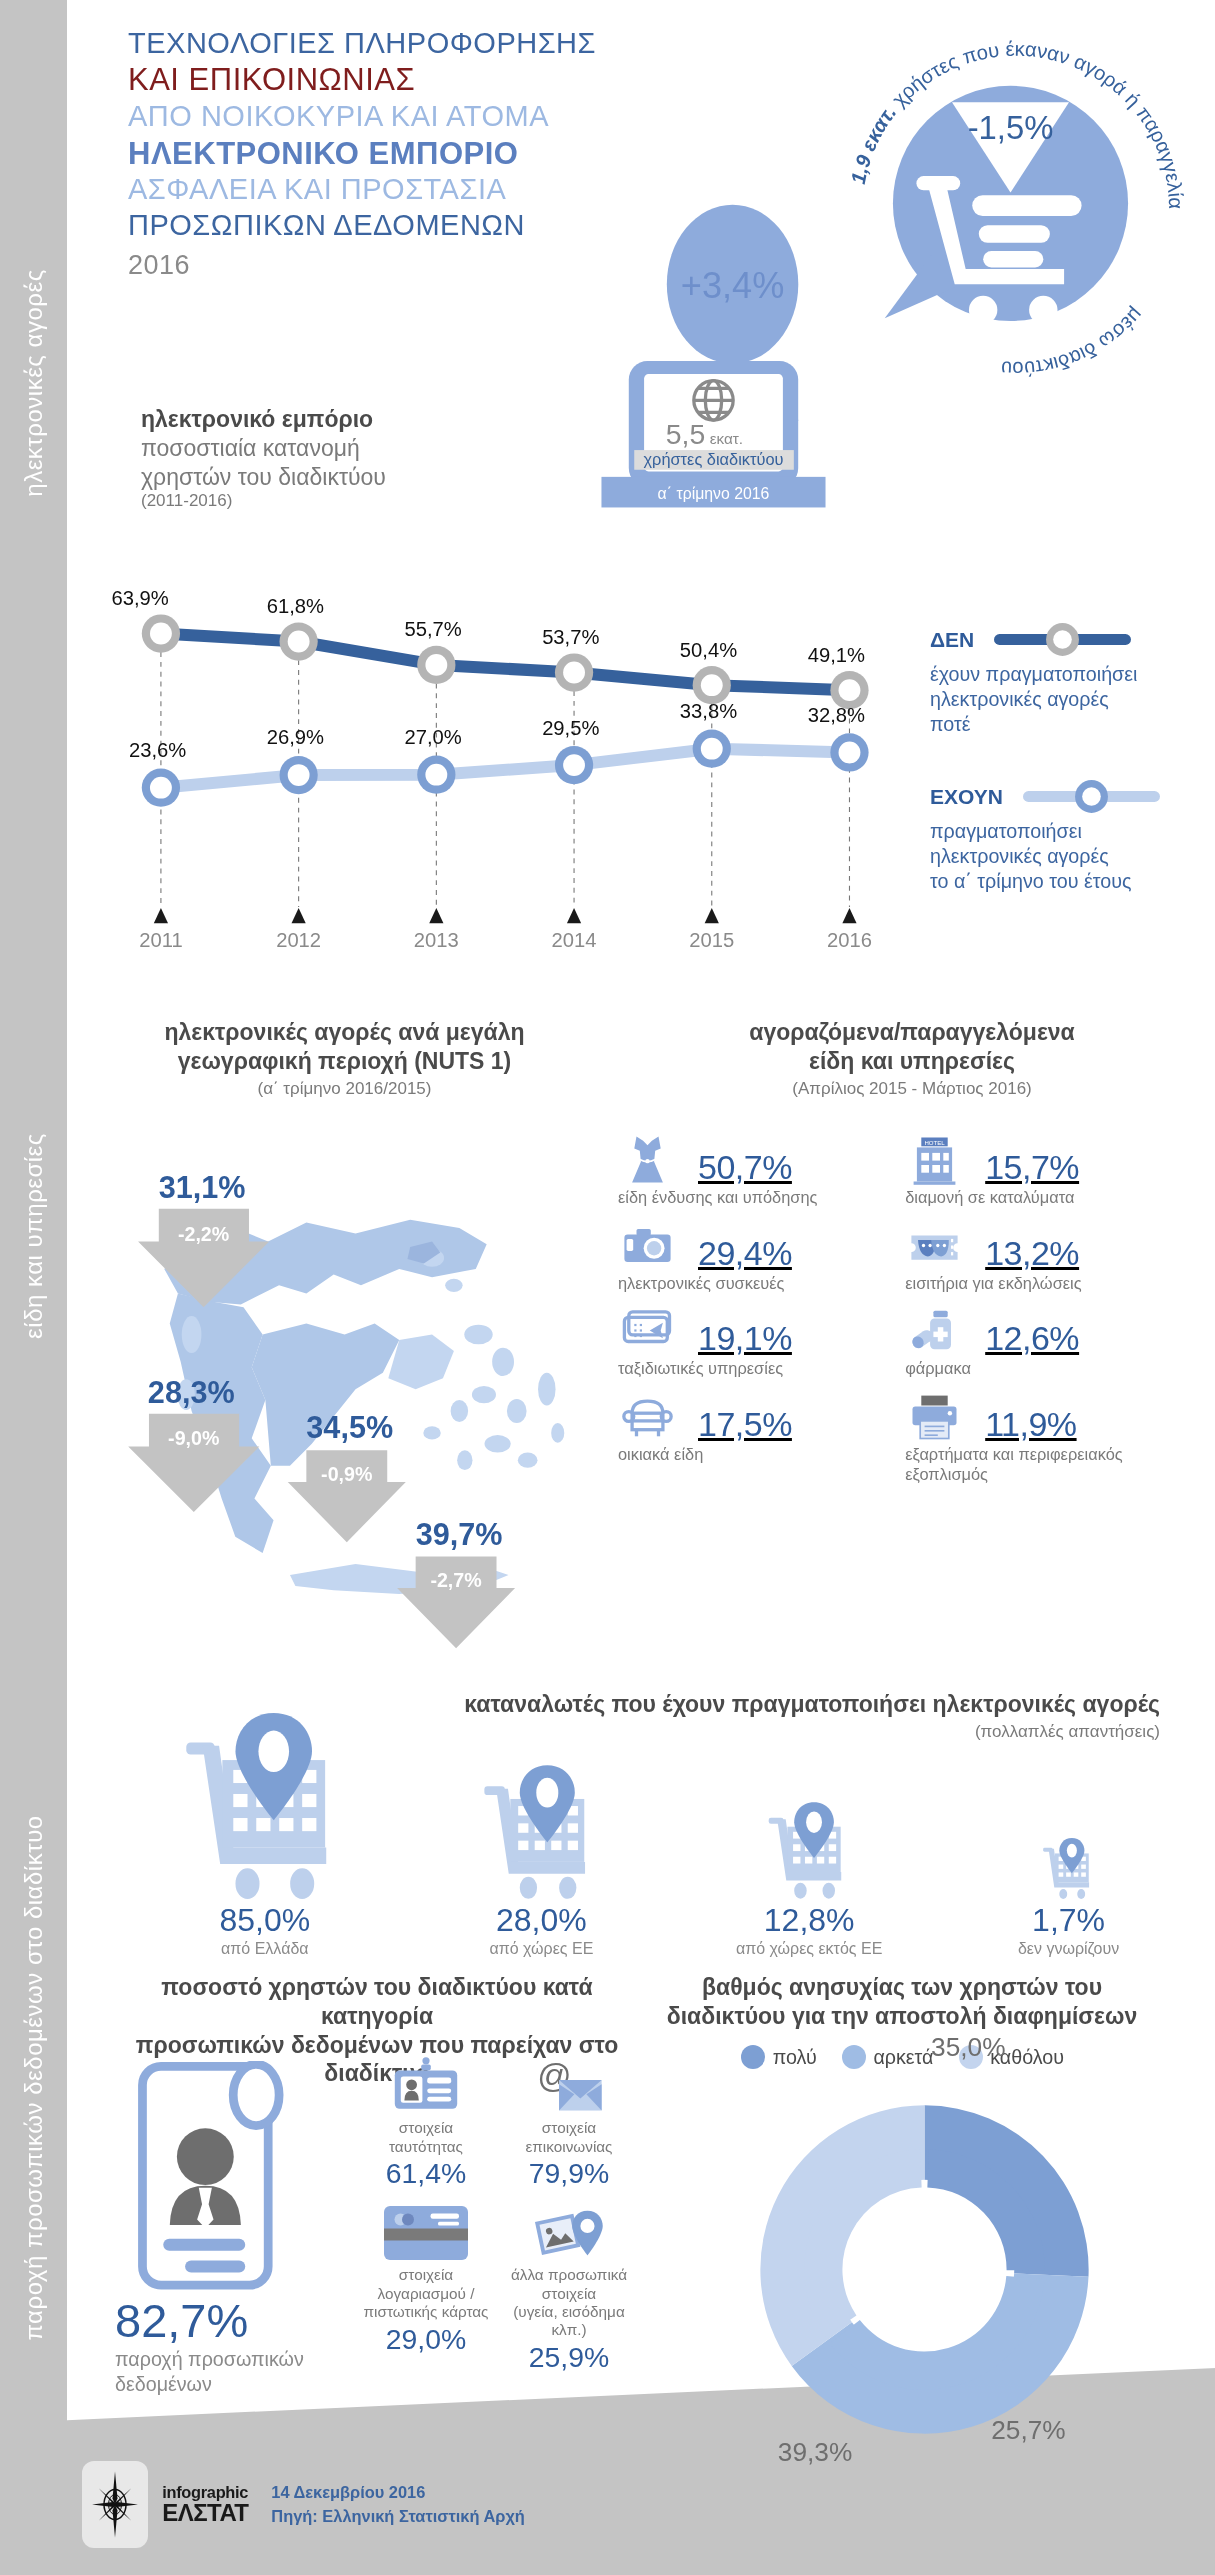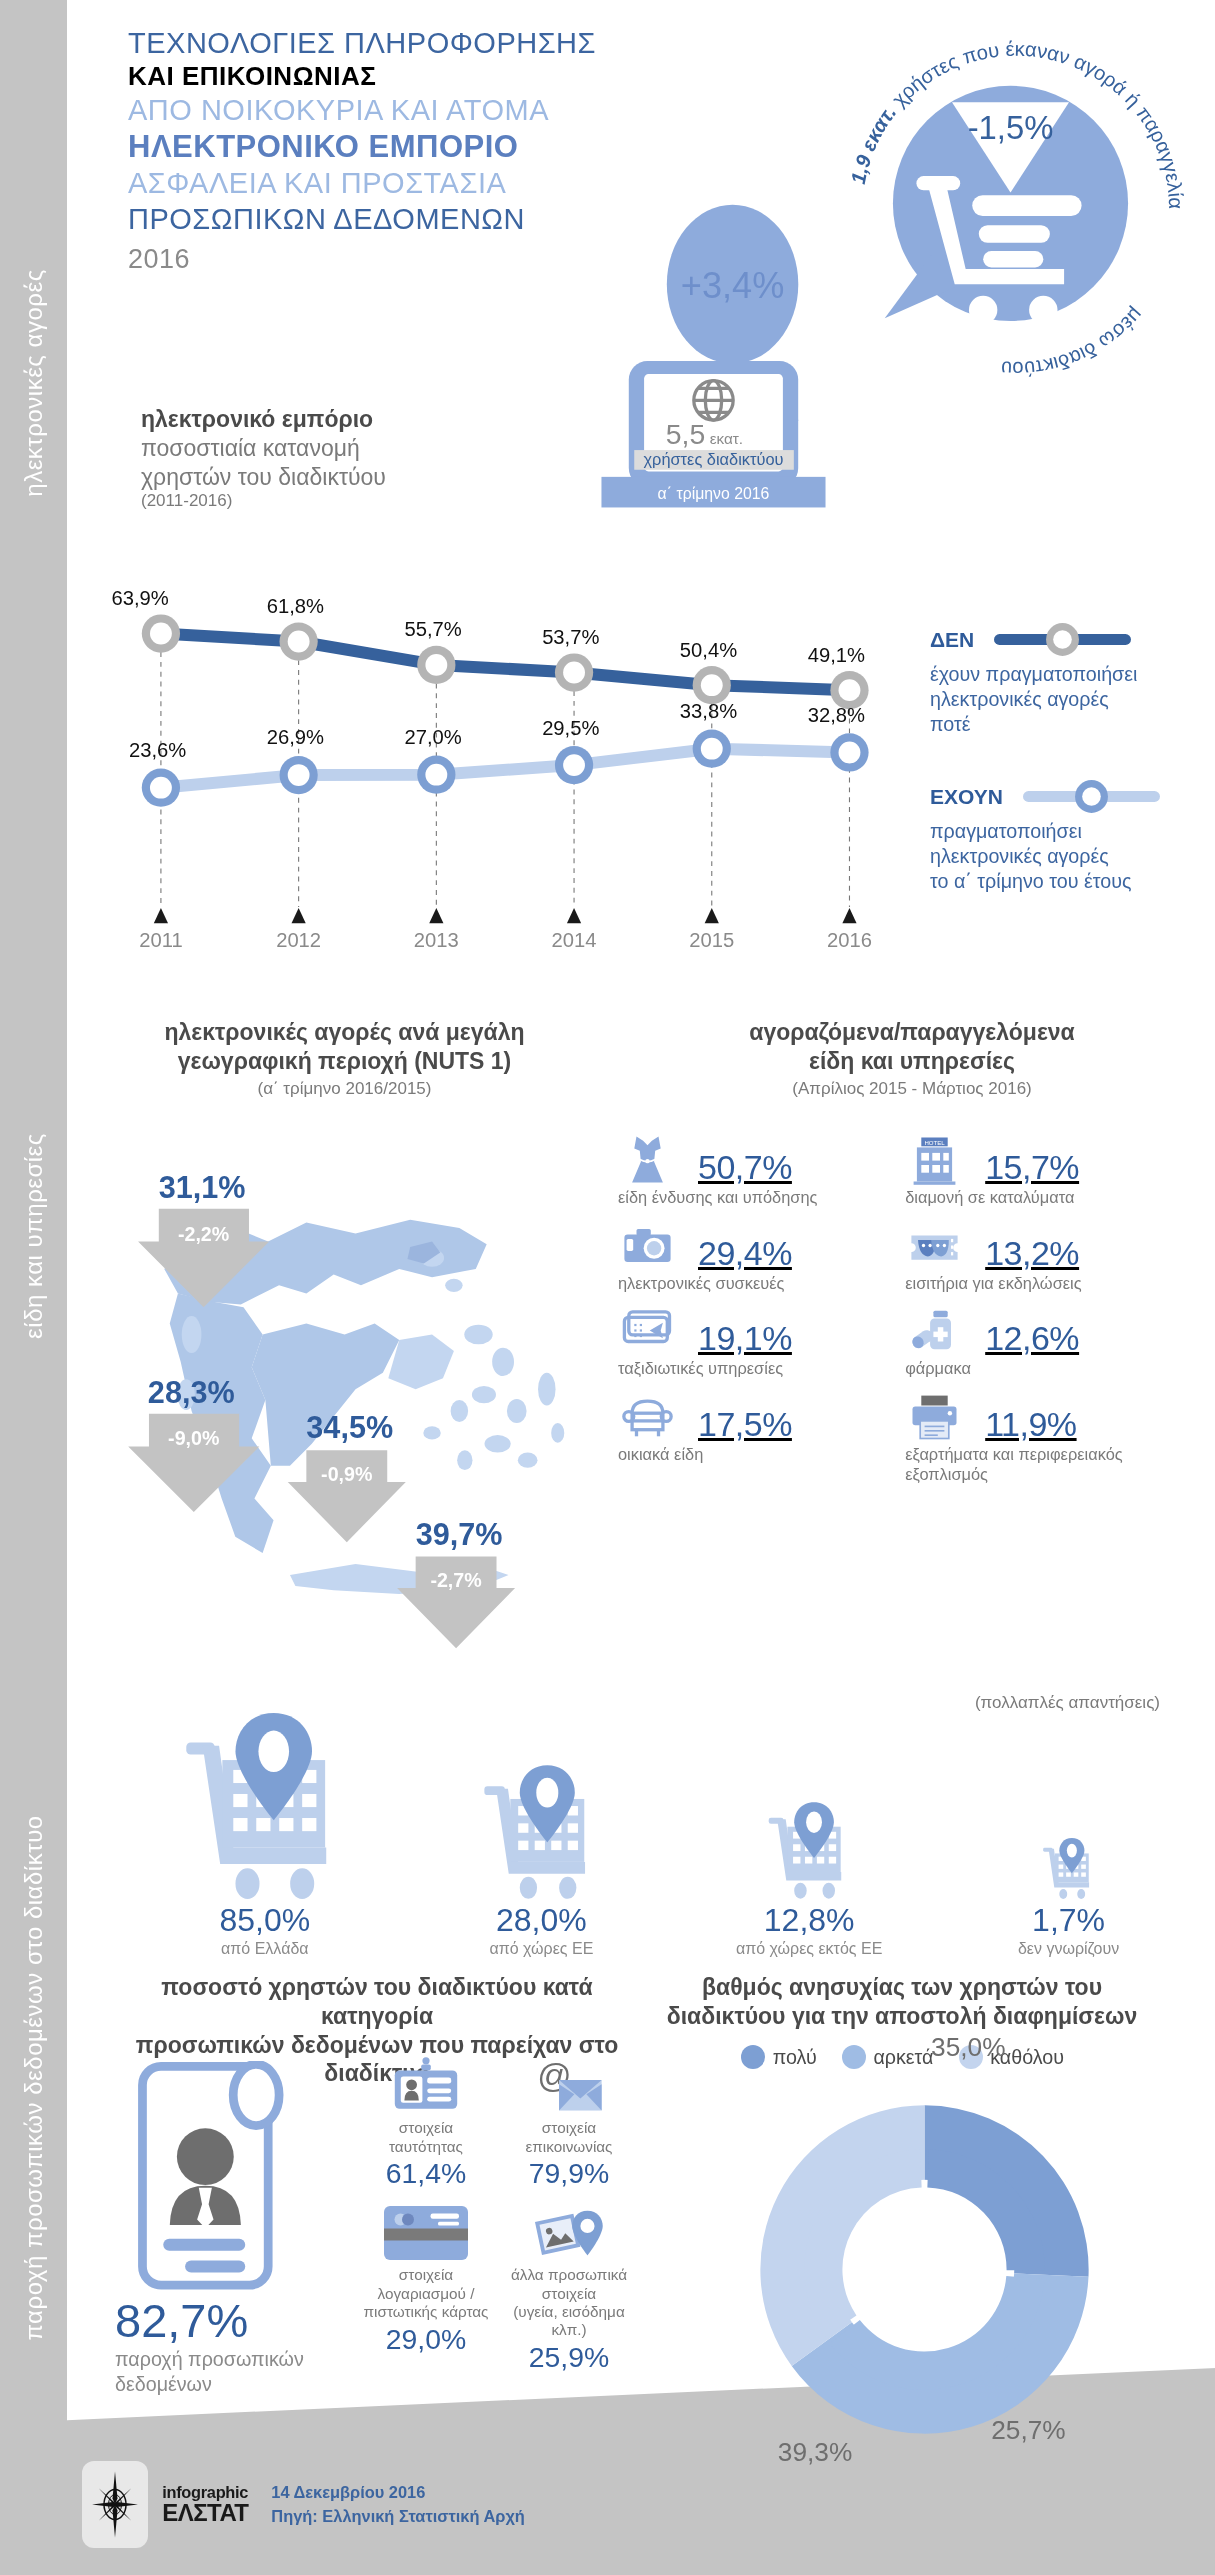--- a/index.html
+++ b/index.html
@@ -39,21 +39,21 @@
   #footer-wedge{
     position:absolute; left:67px; top:2368px; width:1149px; height:87px;
     background:#C4C4C4; z-index:3;
     clip-path: polygon(0 100%, 0 60%, 100% 0, 100% 100%);
   }
 
   
   #header{ position:absolute; left:128px; top:26px; z-index:6; }
   .h-line{ font-size:29px; line-height:1.22; letter-spacing:0.5px; white-space:nowrap;}
   .h1{ color:#3C65A0; font-weight:400; }
-  .h2{ color:#000000; font-weight:700; font-size:26px;}
+  .h2{ color:#7f1d1d; font-weight:400; font-size:31px;}
   .h3{ color:#9DB9E2; font-weight:400; }
   .h4{ color:#5B7FBF; font-weight:700; font-size:31px;}
   .h5{ color:#9DB9E2; font-weight:400; }
   .h6{ color:#3C65A0; font-weight:400; }
   .h7{ color:#8A8A8A; font-weight:400; font-size:27px; margin-top:5.5px;}
 
   
   #badge{ position:absolute; left:819px; top:12px; width:383px; height:350px; z-index:7;}
   #badge svg{ width:100%; height:100%; overflow:visible;}
 
@@ -547,20 +547,21 @@
               <line x1="32" y1="84" x2="56" y2="84"></line>
             </g>
           </svg></div>
         <div class="good-pct">11,9%</div>
       </div>
       <div class="good-lbl">εξαρτήματα και περιφερειακός εξοπλισμός</div>
     </div>
   </div>
 
 <div id="cartsTitle">
+  <div class="sec-title">καταναλωτές που έχουν πραγματοποιήσει ηλεκτρονικές αγορές</div>
   <div class="sec-note" style="margin-top:3.3px">(πολλαπλές απαντήσεις)</div>
 </div>
 <div id="carts">
     <div class="cart-col">
       <div class="cart-ico">
         <svg width="164" height="186" viewBox="0 0 300 340">
           <g fill="#BDD0EC">
             <rect x="6" y="54" width="52" height="22" rx="8"></rect>
             <path d="M36 60 L66 60 L92 246 L262 246 L262 276 L68 276 Z"></path>
             <rect x="72" y="86" width="188" height="160"></rect>

